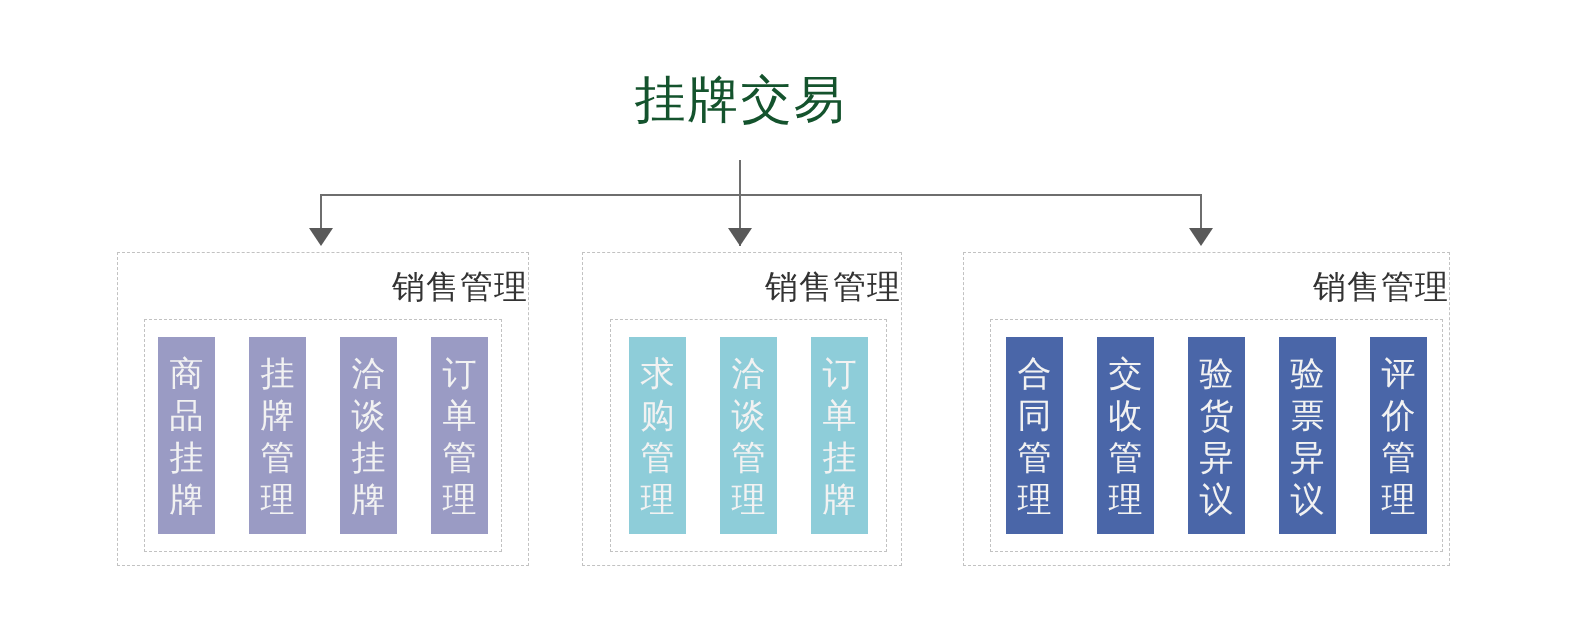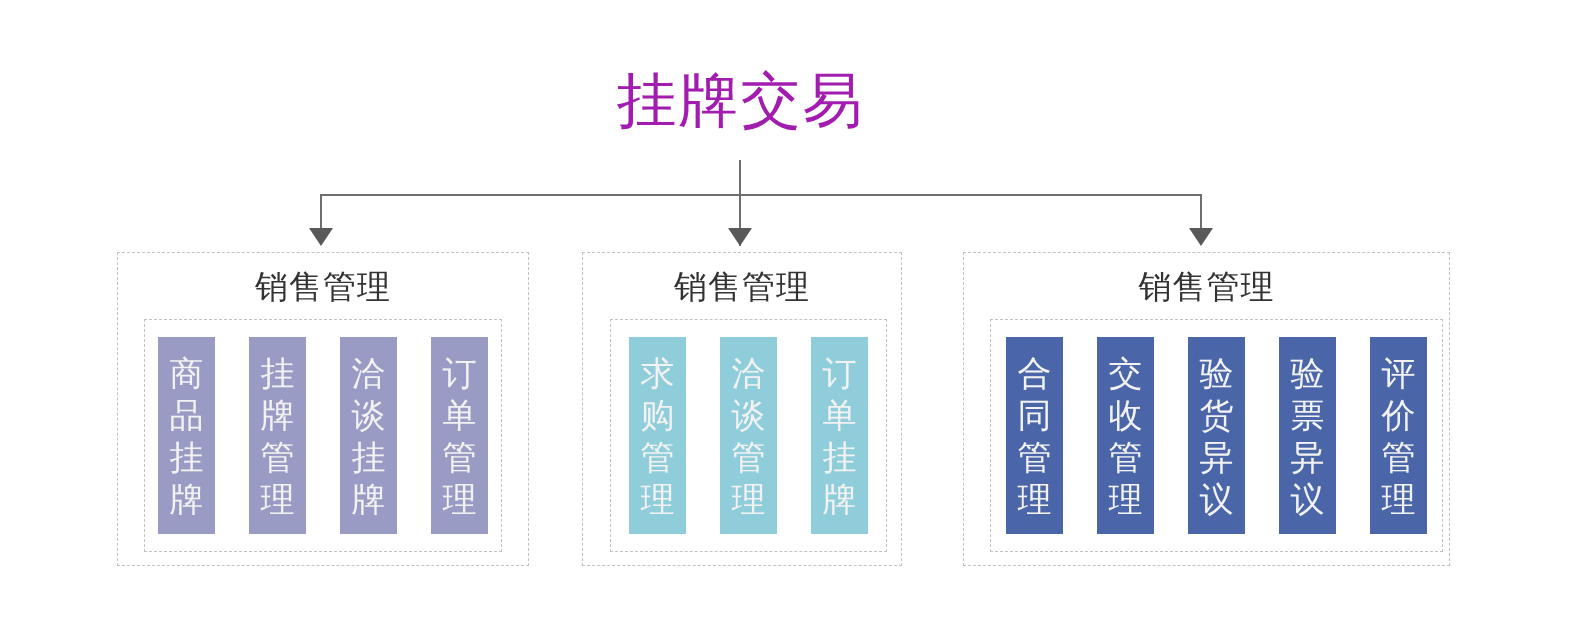--- a/index.html
+++ b/index.html
@@ -18,23 +18,23 @@
     overflow: hidden;
   }
 
   
   .root-title {
     position: absolute;
     left: 0;
     top: 72px;
     width: 1481px;
     text-align: center;
-    font-size: 60px;
+    font-size: 51px;
     line-height: 56px;
-    color: #a21caf;
+    color: #14532d;
     letter-spacing: 2px;
     white-space: nowrap;
   }
 
   
   .conn-stem {
     position: absolute;
     left: 739px;
     top: 160px;
     width: 2px;
@@ -78,21 +78,21 @@
     height: 314px;
     border: 1.5px dashed #c2c2c2;
     box-sizing: border-box;
     background: #ffffff;
   }
   .group-title {
     position: absolute;
     left: 0;
     right: 0;
     top: 14px;
-    text-align: center;
+    text-align: right;
     font-size: 33px;
     line-height: 40px;
     color: #333333;
     letter-spacing: 1px;
     white-space: nowrap;
   }
   .group-inner {
     position: absolute;
     left: 26px;
     right: 26px;

